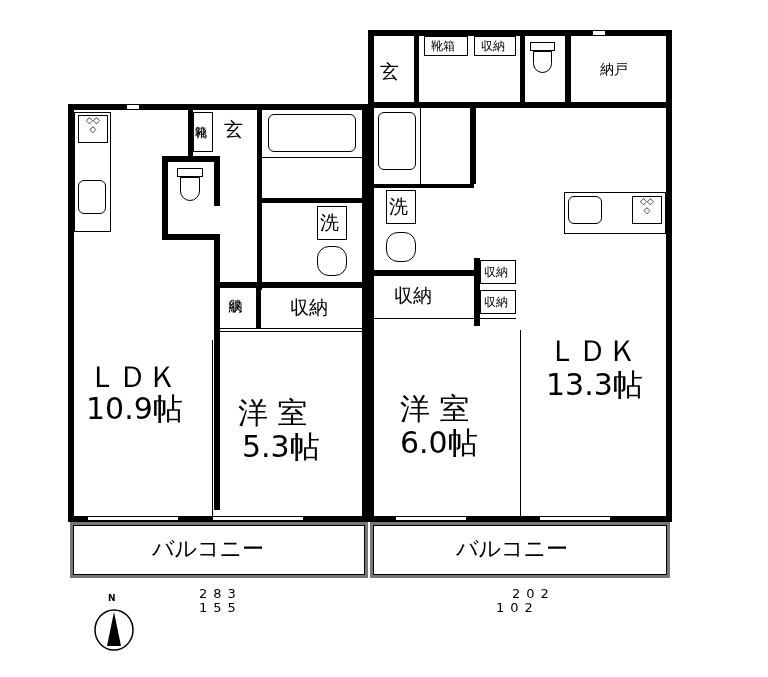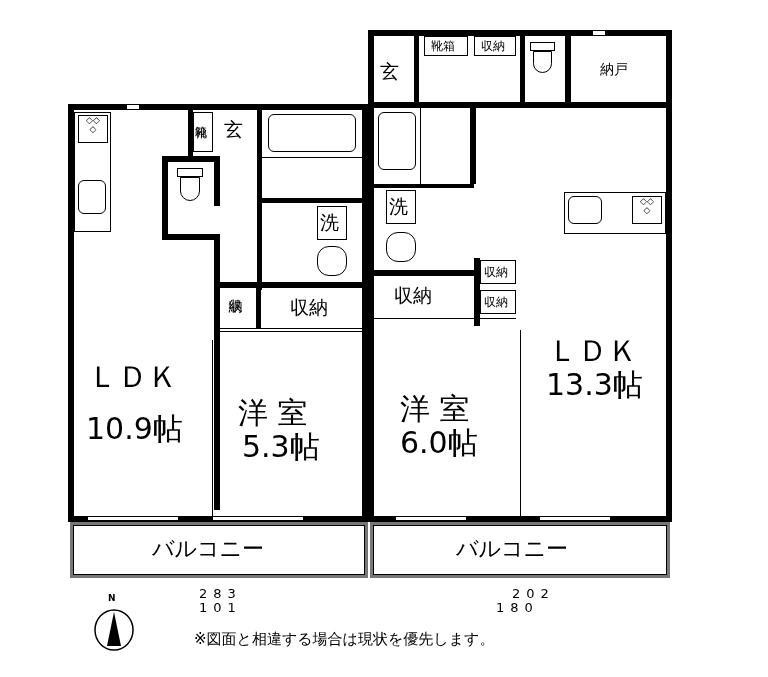--- a/index.html
+++ b/index.html
@@ -63,34 +63,34 @@
 
     <div class="lbl vert" style="left:229px;top:288px;font-size:14px;">収納</div>
     <div class="wall" style="left:256px;top:288px;width:5px;height:40px;"></div>
     <div class="lbl med" style="left:290px;top:298px;">収納</div>
     <div class="thin" style="left:220px;top:328px;width:142px;height:1px;"></div>
     <div class="thin" style="left:220px;top:331px;width:142px;height:1px;"></div>
 
     <div class="thin" style="left:212px;top:340px;width:1px;height:176px;"></div>
 
     <div class="lbl big" style="left:88px;top:362px;">ＬＤＫ</div>
-    <div class="lbl big" style="left:86px;top:414px;">10.9帖</div>
+    <div class="lbl big" style="left:86px;top:394px;">10.9帖</div>
     <div class="lbl big" style="left:238px;top:398px;">洋 室</div>
     <div class="lbl big" style="left:242px;top:432px;">5.3帖</div>
 
     <div class="win" style="left:88px;top:516px;width:90px;"></div>
     <div class="win" style="left:213px;top:516px;width:90px;"></div>
 
     <div class="balc" style="left:70px;top:522px;width:298px;height:56px;">
         <div class="inner"></div>
       </div>
     <div class="lbl" style="left:152px;top:538px;font-size:22px;">バルコニー</div>
 
     <div class="unit" style="left:199px;top:586px;">283</div>
-    <div class="unit" style="left:199px;top:600px;">101</div>
+    <div class="unit" style="left:199px;top:600px;">155</div>
   </div>
 
   <div>
     <div class="wall" style="left:368px;top:30px;width:6px;height:492px;"></div>
     <div class="wall" style="left:368px;top:30px;width:304px;height:6px;"></div>
     <div class="wall" style="left:666px;top:30px;width:6px;height:492px;"></div>
     <div class="wall" style="left:368px;top:516px;width:304px;height:6px;"></div>
     <div class="abs" style="left:592px;top:30px;width:14px;height:6px;background:#fff;border:1px solid #000;box-sizing:border-box;"></div>
 
     <div class="lbl med" style="left:380px;top:62px;">玄</div>
@@ -139,25 +139,24 @@
     <div class="lbl big" style="left:546px;top:370px;">13.3帖</div>
 
     <div class="win" style="left:396px;top:516px;width:70px;"></div>
     <div class="win" style="left:540px;top:516px;width:70px;"></div>
 
     <div class="balc" style="left:370px;top:522px;width:300px;height:56px;">
         <div class="inner"></div>
       </div>
     <div class="lbl" style="left:456px;top:538px;font-size:22px;">バルコニー</div>
     <div class="unit" style="left:512px;top:586px;">202</div>
-    <div class="unit" style="left:496px;top:600px;">180</div>
+    <div class="unit" style="left:496px;top:600px;">102</div>
   </div>
 
   <div class="abs" style="left:92px;top:594px;width:46px;height:60px;">
     <div class="lbl" style="left:16px;top:0;font-size:9px;font-weight:bold;">N</div>
     <svg width="46" height="46" style="position:absolute;left:0;top:12px;">
       <ellipse cx="22" cy="24" rx="19" ry="20" fill="none" stroke="#000" stroke-width="1.5"></ellipse>
       <polygon points="22,6 15,40 29,40" fill="#000"></polygon>
     </svg>
   </div>
 
-  <div class="note" style="left:194px;top:630px;">※図面と相違する場合は現状を優先します。</div>
 </div>
 
 </body></html>

